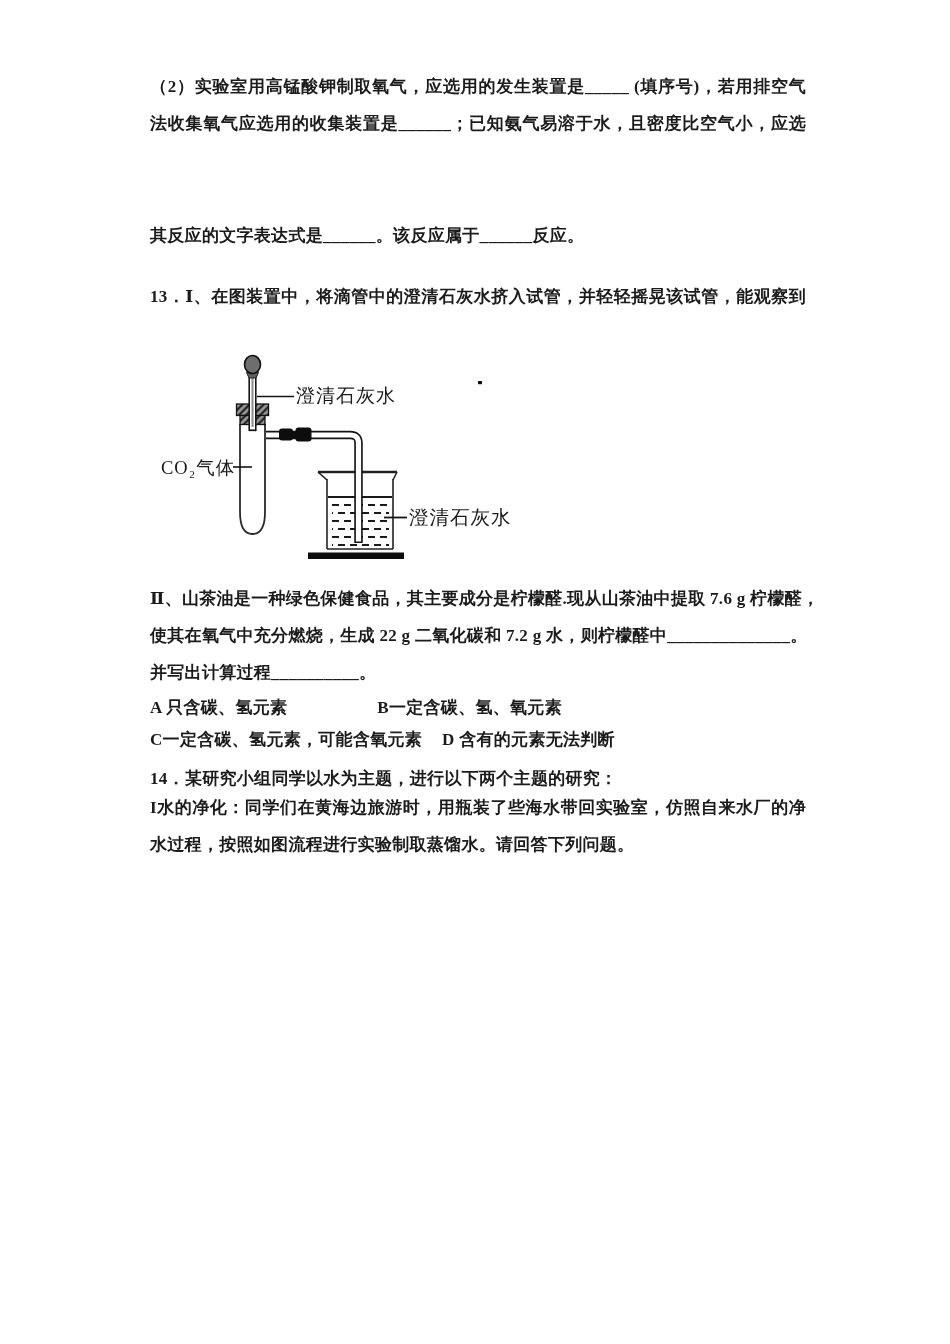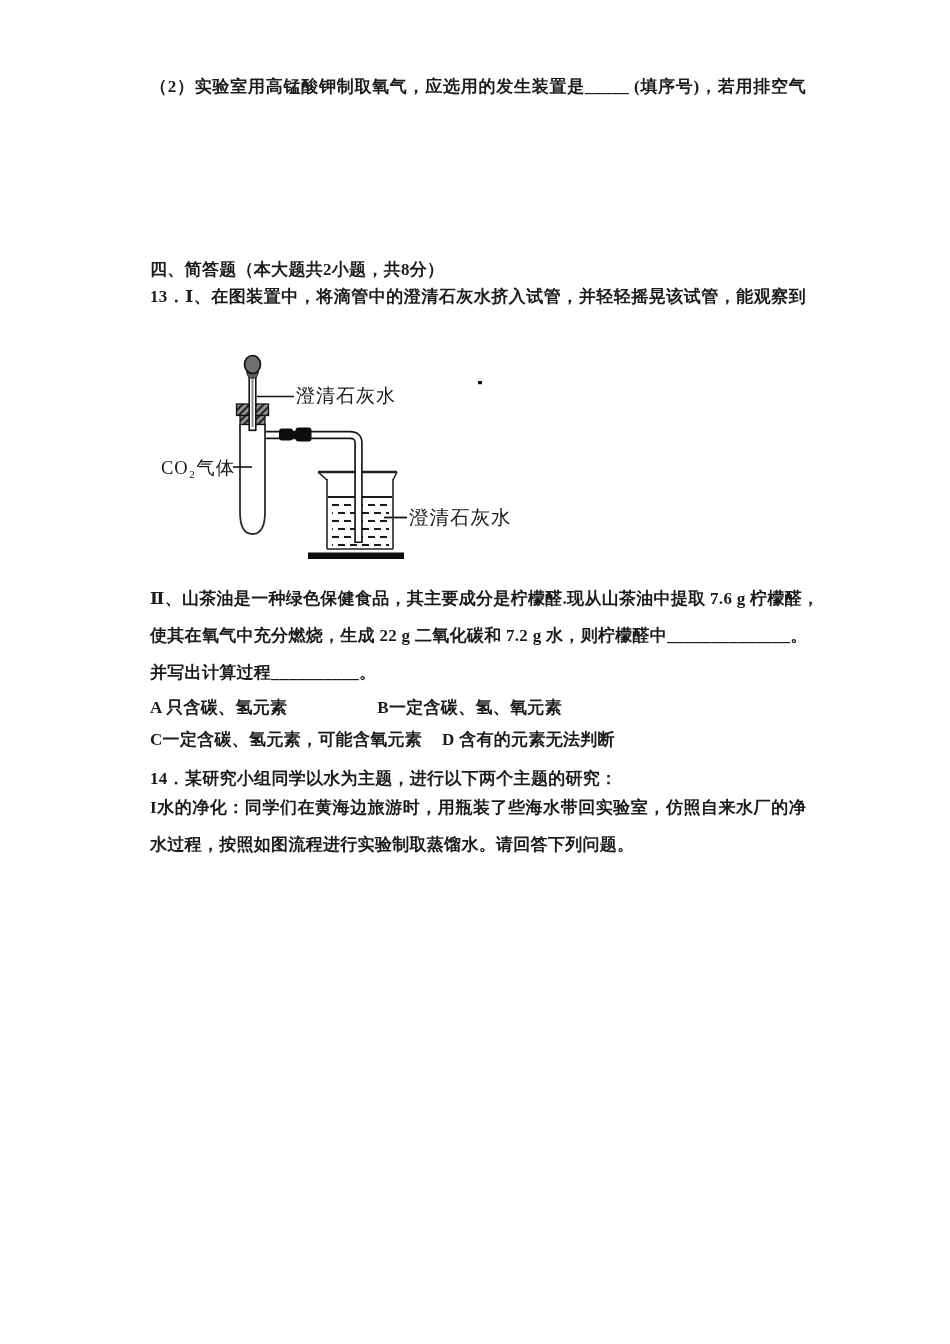--- a/index.html
+++ b/index.html
@@ -30,23 +30,24 @@
     font-family:"Liberation Serif","DejaVu Serif",serif;
     font-weight:400; fill:#1a1a1a; letter-spacing:1px;
   }
 </style>
 </head>
 <body>
 
 <div class="page">
 
   <div class="tl j" style="top:74px">（2）实验室用高锰酸钾制取氧气，应选用的发生装置是_____ (填序号)，若用排空气</div>
+  <div class="tl j" style="top:111px">法收集氧气应选用的收集装置是______；已知氨气易溶于水，且密度比空气小，应选</div>
 
+  <div class="tl" style="top:223px">其反应的文字表达式是______。该反应属于______反应。</div>
 
-  <div class="tl" style="top:257px">四、简答题（本大题共2小题，共8分）</div>
 
   <div class="tl j" style="top:284px">13．Ⅰ、在图装置中，将滴管中的澄清石灰水挤入试管，并轻轻摇晃该试管，能观察到</div>
 
   <svg class="diagram" viewBox="150 348 380 217">
     <defs>
       <pattern id="hatch" patternUnits="userSpaceOnUse" width="5" height="5" patternTransform="rotate(45)">
         <rect width="5" height="5" fill="#9a9a9a"></rect>
         <line x1="2.5" y1="0" x2="2.5" y2="5" stroke="#111111" stroke-width="2"></line>
       </pattern>
     </defs>

